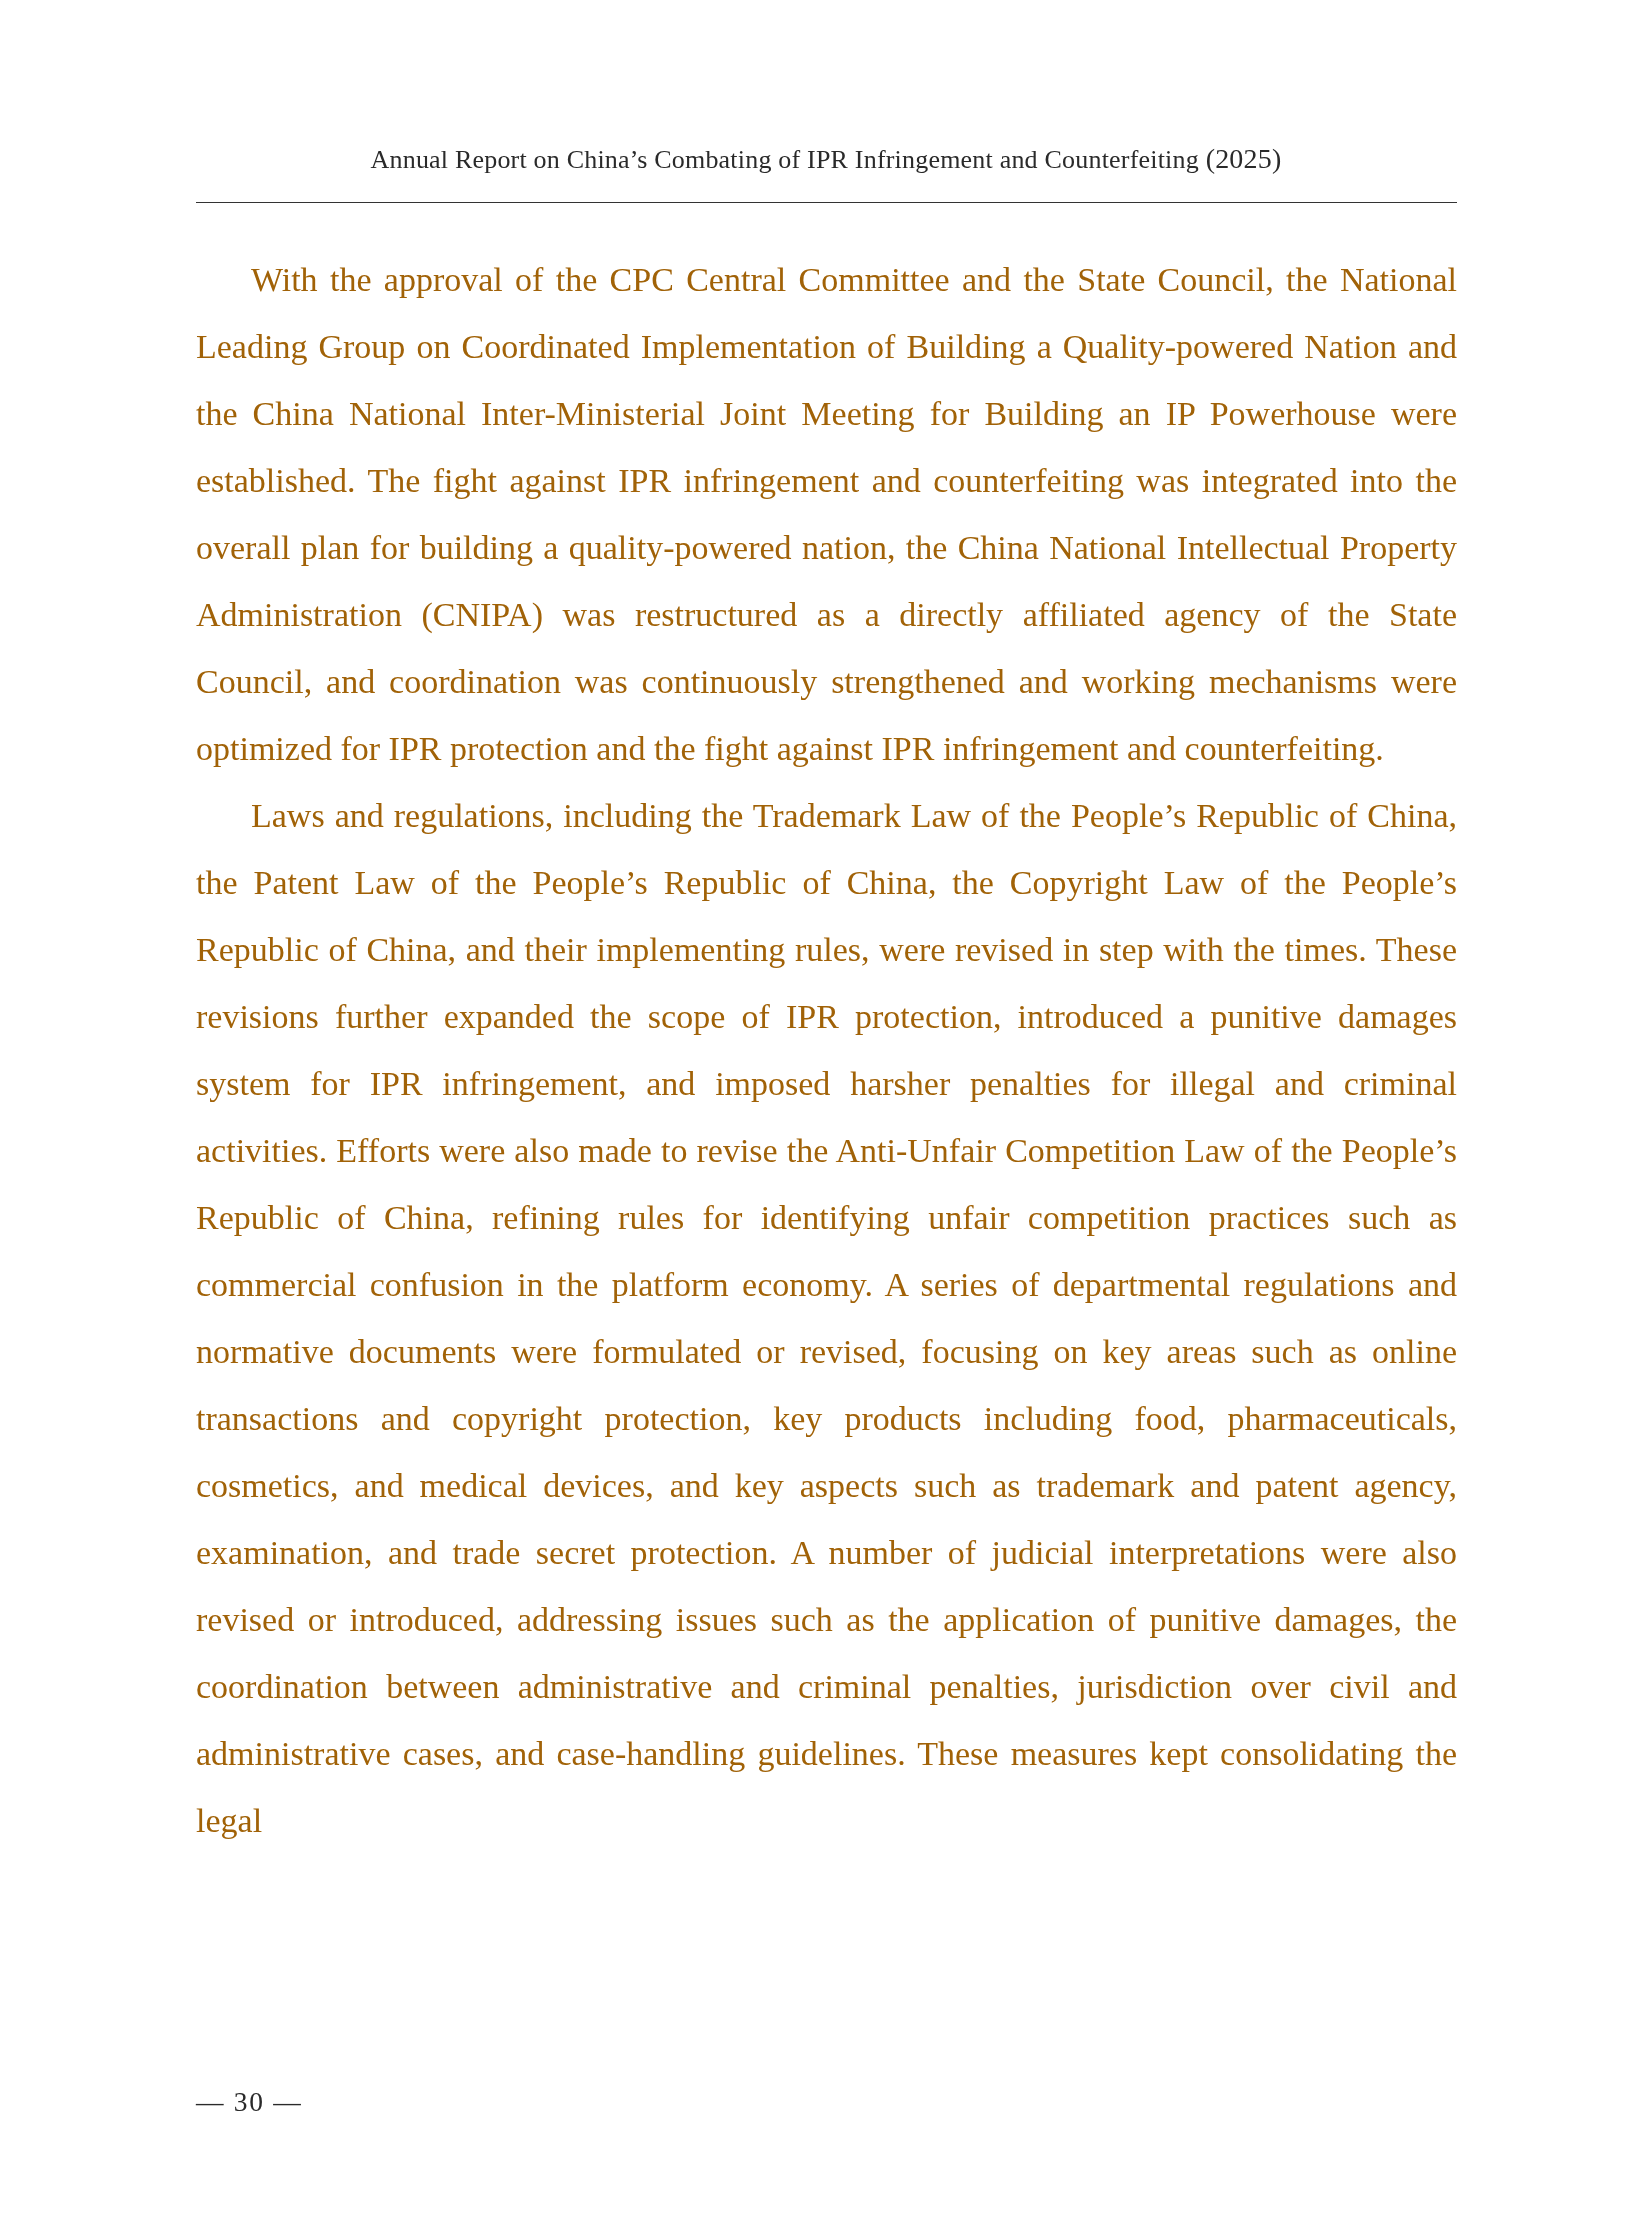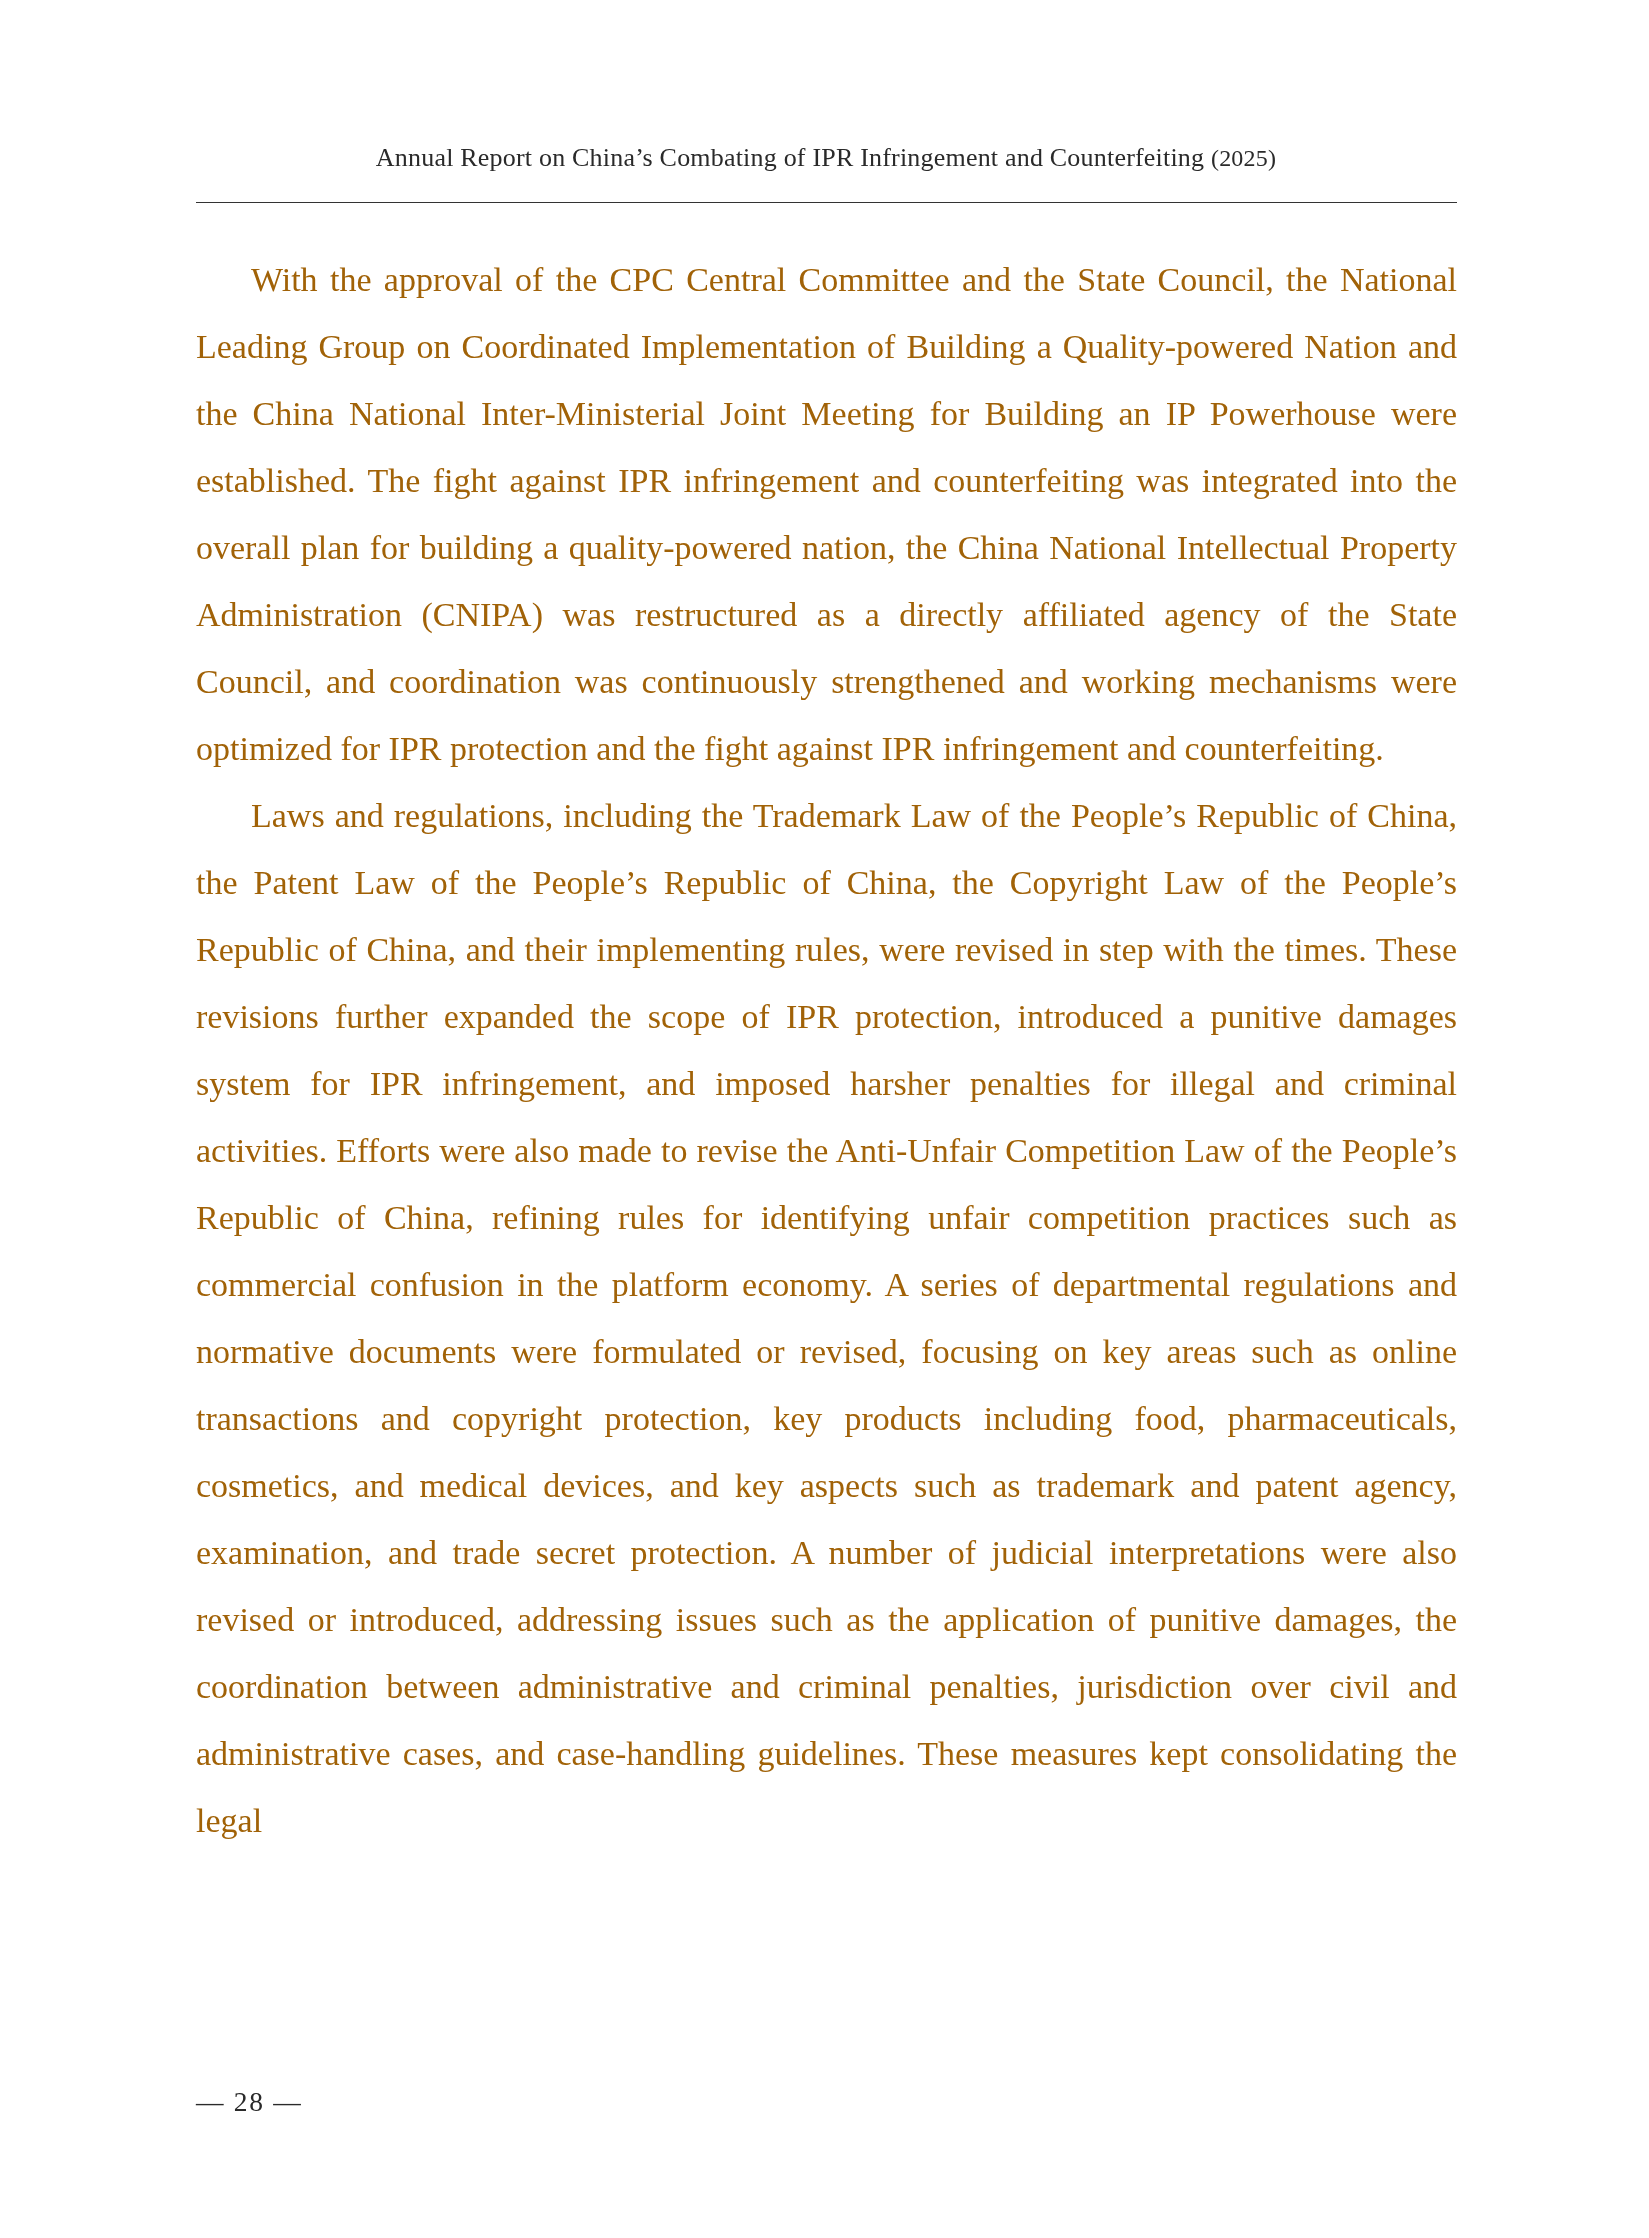--- a/index.html
+++ b/index.html
@@ -19,21 +19,21 @@
     position: absolute;
     left: 196px;
     width: 1260px;
     top: 143px;
     text-align: center;
     font-size: 26px;
     letter-spacing: 0.2px;
     color: #2a2a2a;
   }
   .running-header .year {
-    font-size: 24px;
+    font-size: 28px;
   }
   .header-rule {
     position: absolute;
     left: 196px;
     width: 1261px;
     top: 202px;
     height: 0;
     border-top: 1.7px solid #333;
   }
   .body-text {
@@ -65,14 +65,14 @@
 <body>
 
 <div class="running-header"><span>Annual Report on China’s Combating of IPR Infringement and Counterfeiting</span> <span class="year">(2025)</span></div>
 <div class="header-rule"></div>
 
 <div class="body-text">
   <p class="para"><span>With the approval of the CPC Central Committee and the State Council, the National Leading Group on Coordinated Implementation of Building a Quality-powered Nation and the China National Inter-Ministerial Joint Meeting for Building an IP Powerhouse were established. The fight against IPR infringement and counterfeiting was integrated into the overall plan for building a quality-powered nation, the China National Intellectual Property Administration (CNIPA) was restructured as a directly affiliated agency of the State Council, and coordination was continuously strengthened and working mechanisms were optimized for IPR protection and the fight against IPR infringement and counterfeiting.</span></p>
   <p class="para"><span>Laws and regulations, including the </span><span class="it">Trademark Law of the People’s Republic of China</span><span>, the </span><span class="it">Patent Law of the People’s Republic of China</span><span>, the </span><span class="it">Copyright Law of the People’s Republic of China</span><span>, and their implementing rules, were revised in step with the times. These revisions further expanded the scope of IPR protection, introduced a punitive damages system for IPR infringement, and imposed harsher penalties for illegal and criminal activities. Efforts were also made to revise the </span><span class="it">Anti-Unfair Competition Law of the People’s Republic of China</span><span>, refining rules for identifying unfair competition practices such as commercial confusion in the platform economy. A series of departmental regulations and normative documents were formulated or revised, focusing on key areas such as online transactions and copyright protection, key products including food, pharmaceuticals, cosmetics, and medical devices, and key aspects such as trademark and patent agency, examination, and trade secret protection. A number of judicial interpretations were also revised or introduced, addressing issues such as the application of punitive damages, the coordination between administrative and criminal penalties, jurisdiction over civil and administrative cases, and case-handling guidelines. These measures kept consolidating the legal</span></p>
 </div>
 
-<div class="page-number">— 28 —</div>
+<div class="page-number">— 30 —</div>
 
 
 </body></html>

